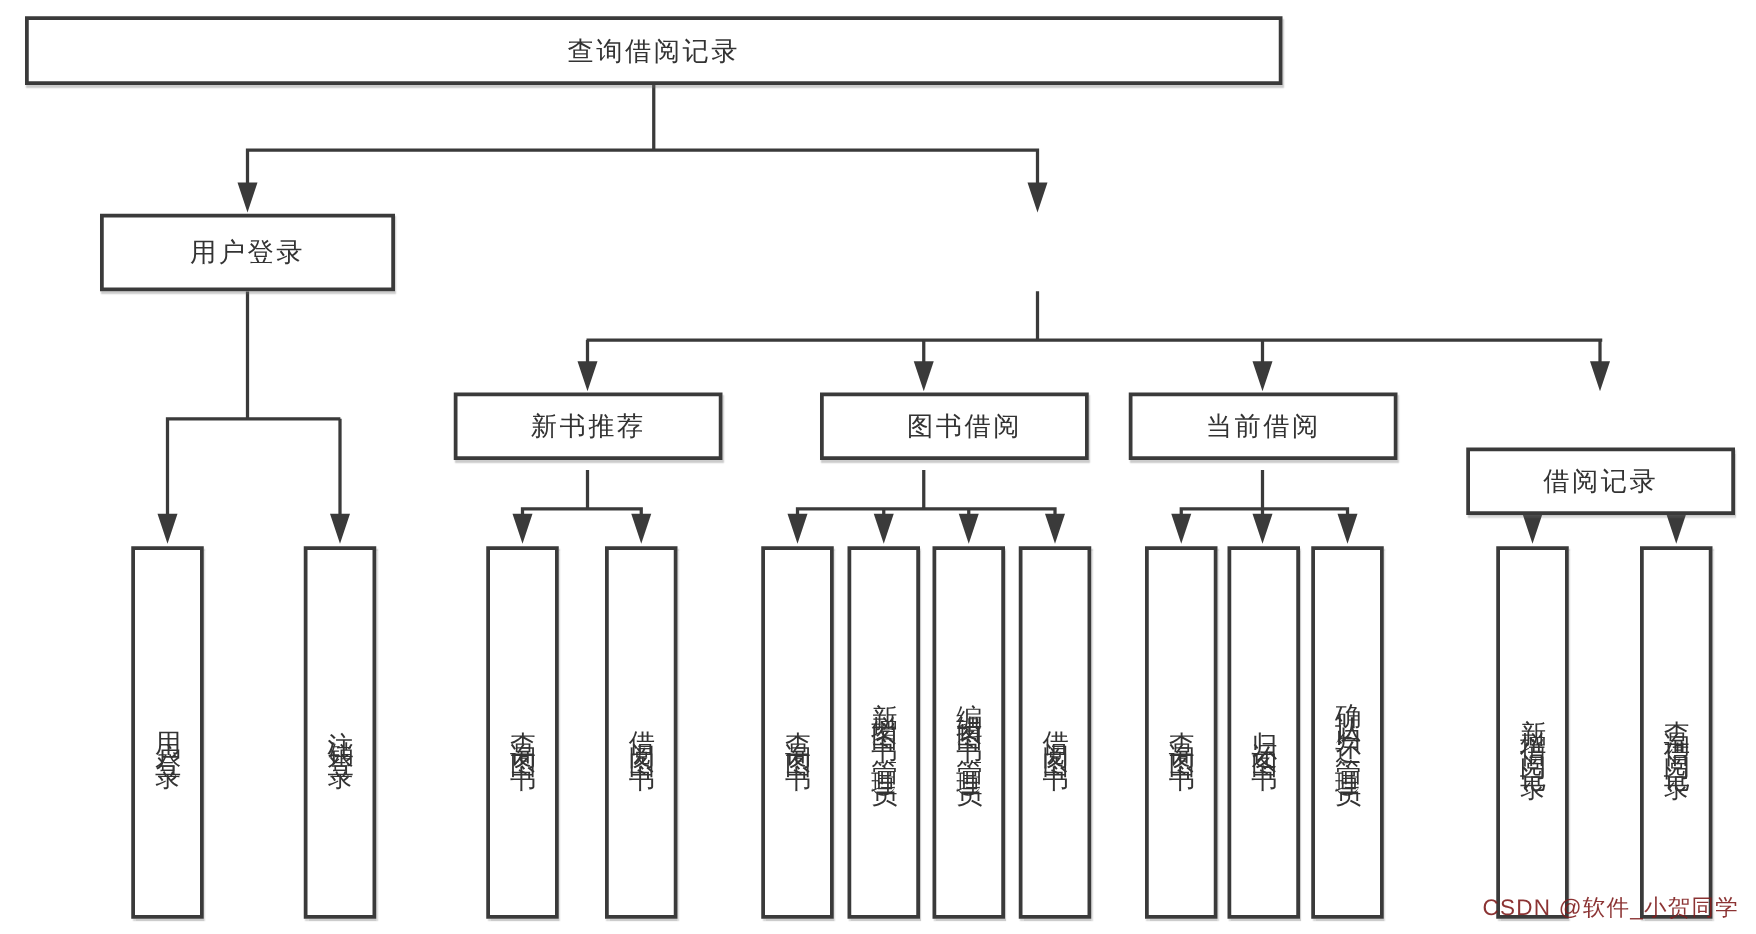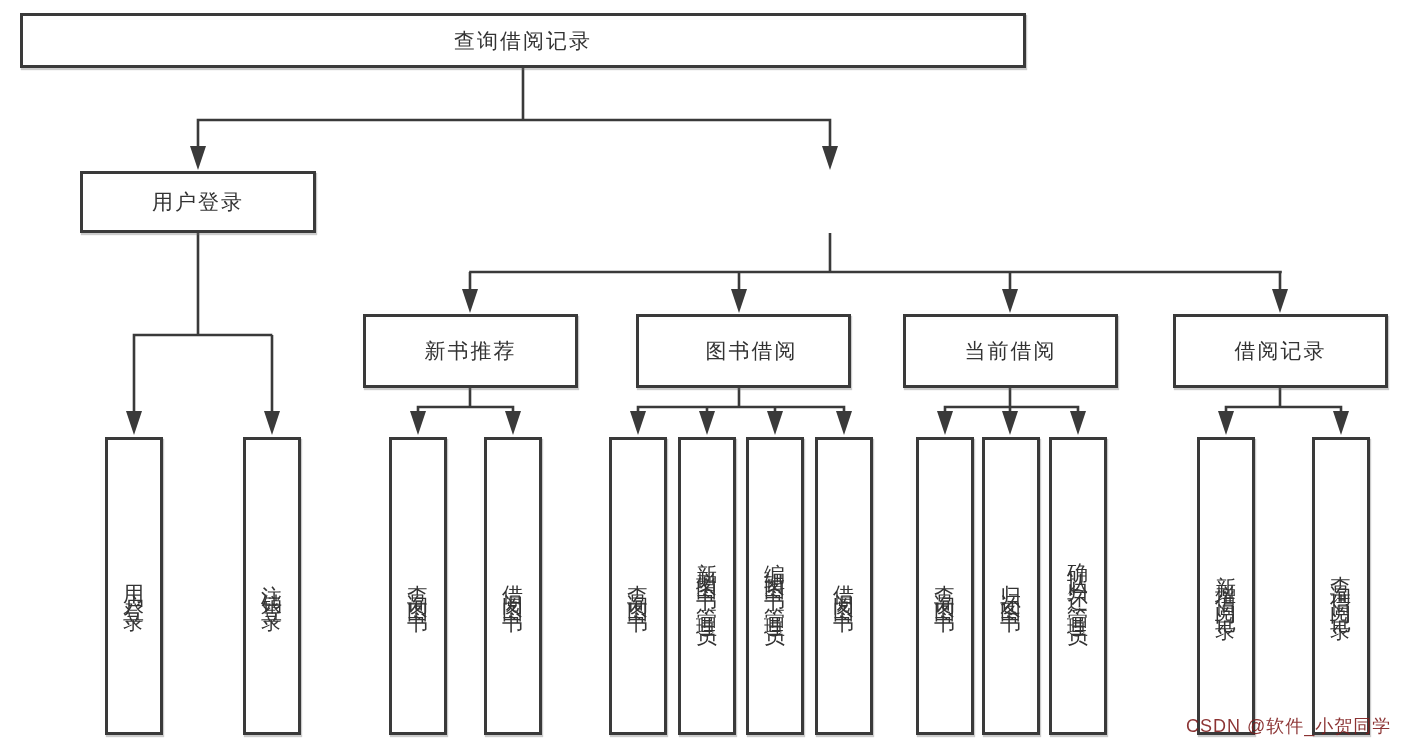--- a/index.html
+++ b/index.html
@@ -40,29 +40,29 @@
   }
   .node.leaf span {
     writing-mode: vertical-rl;
     text-orientation: mixed;
     letter-spacing: 9px;
     line-height: 1;
   }
   
   .root   { left: 20px;   top: 13px;  width: 1006px; height: 55px; }
   .lvl2   { top: 171px;   width: 236px; height: 62px; }
-  .lvl3   { top: 314px;   width: 215px; height: 74px; }
+  .lvl3   { top: 314px;   width: 215px; height: 54px; }
   .leaf   { top: 437px;   width: 58px;  height: 298px; }
 
   .n-user-login     { left: 80px;  }
   .n-book-mgmt      { left: 712px; }
   .n-new-book-rec   { left: 363px; }
-  .n-book-borrow    { left: 636px; padding-left: 16px; }
+  .n-book-borrow    { left: 656px; padding-left: 16px; }
   .n-current-borrow { left: 903px; align-items: center; }
-  .n-borrow-records { left: 1173px;}
+  .n-borrow-records { left: 1173px; margin-top: 44px;}
 
   .lf-user-login     { left: 105px; }
   .lf-logout         { left: 243px; }
   .lf-query-1        { left: 389px; }
   .lf-borrow-1       { left: 484px; }
   .lf-query-2        { left: 609px; }
   .lf-add-books      { left: 678px; }
   .lf-edit-books     { left: 746px; }
   .lf-borrow-2       { left: 815px; }
   .lf-query-3        { left: 916px; }

